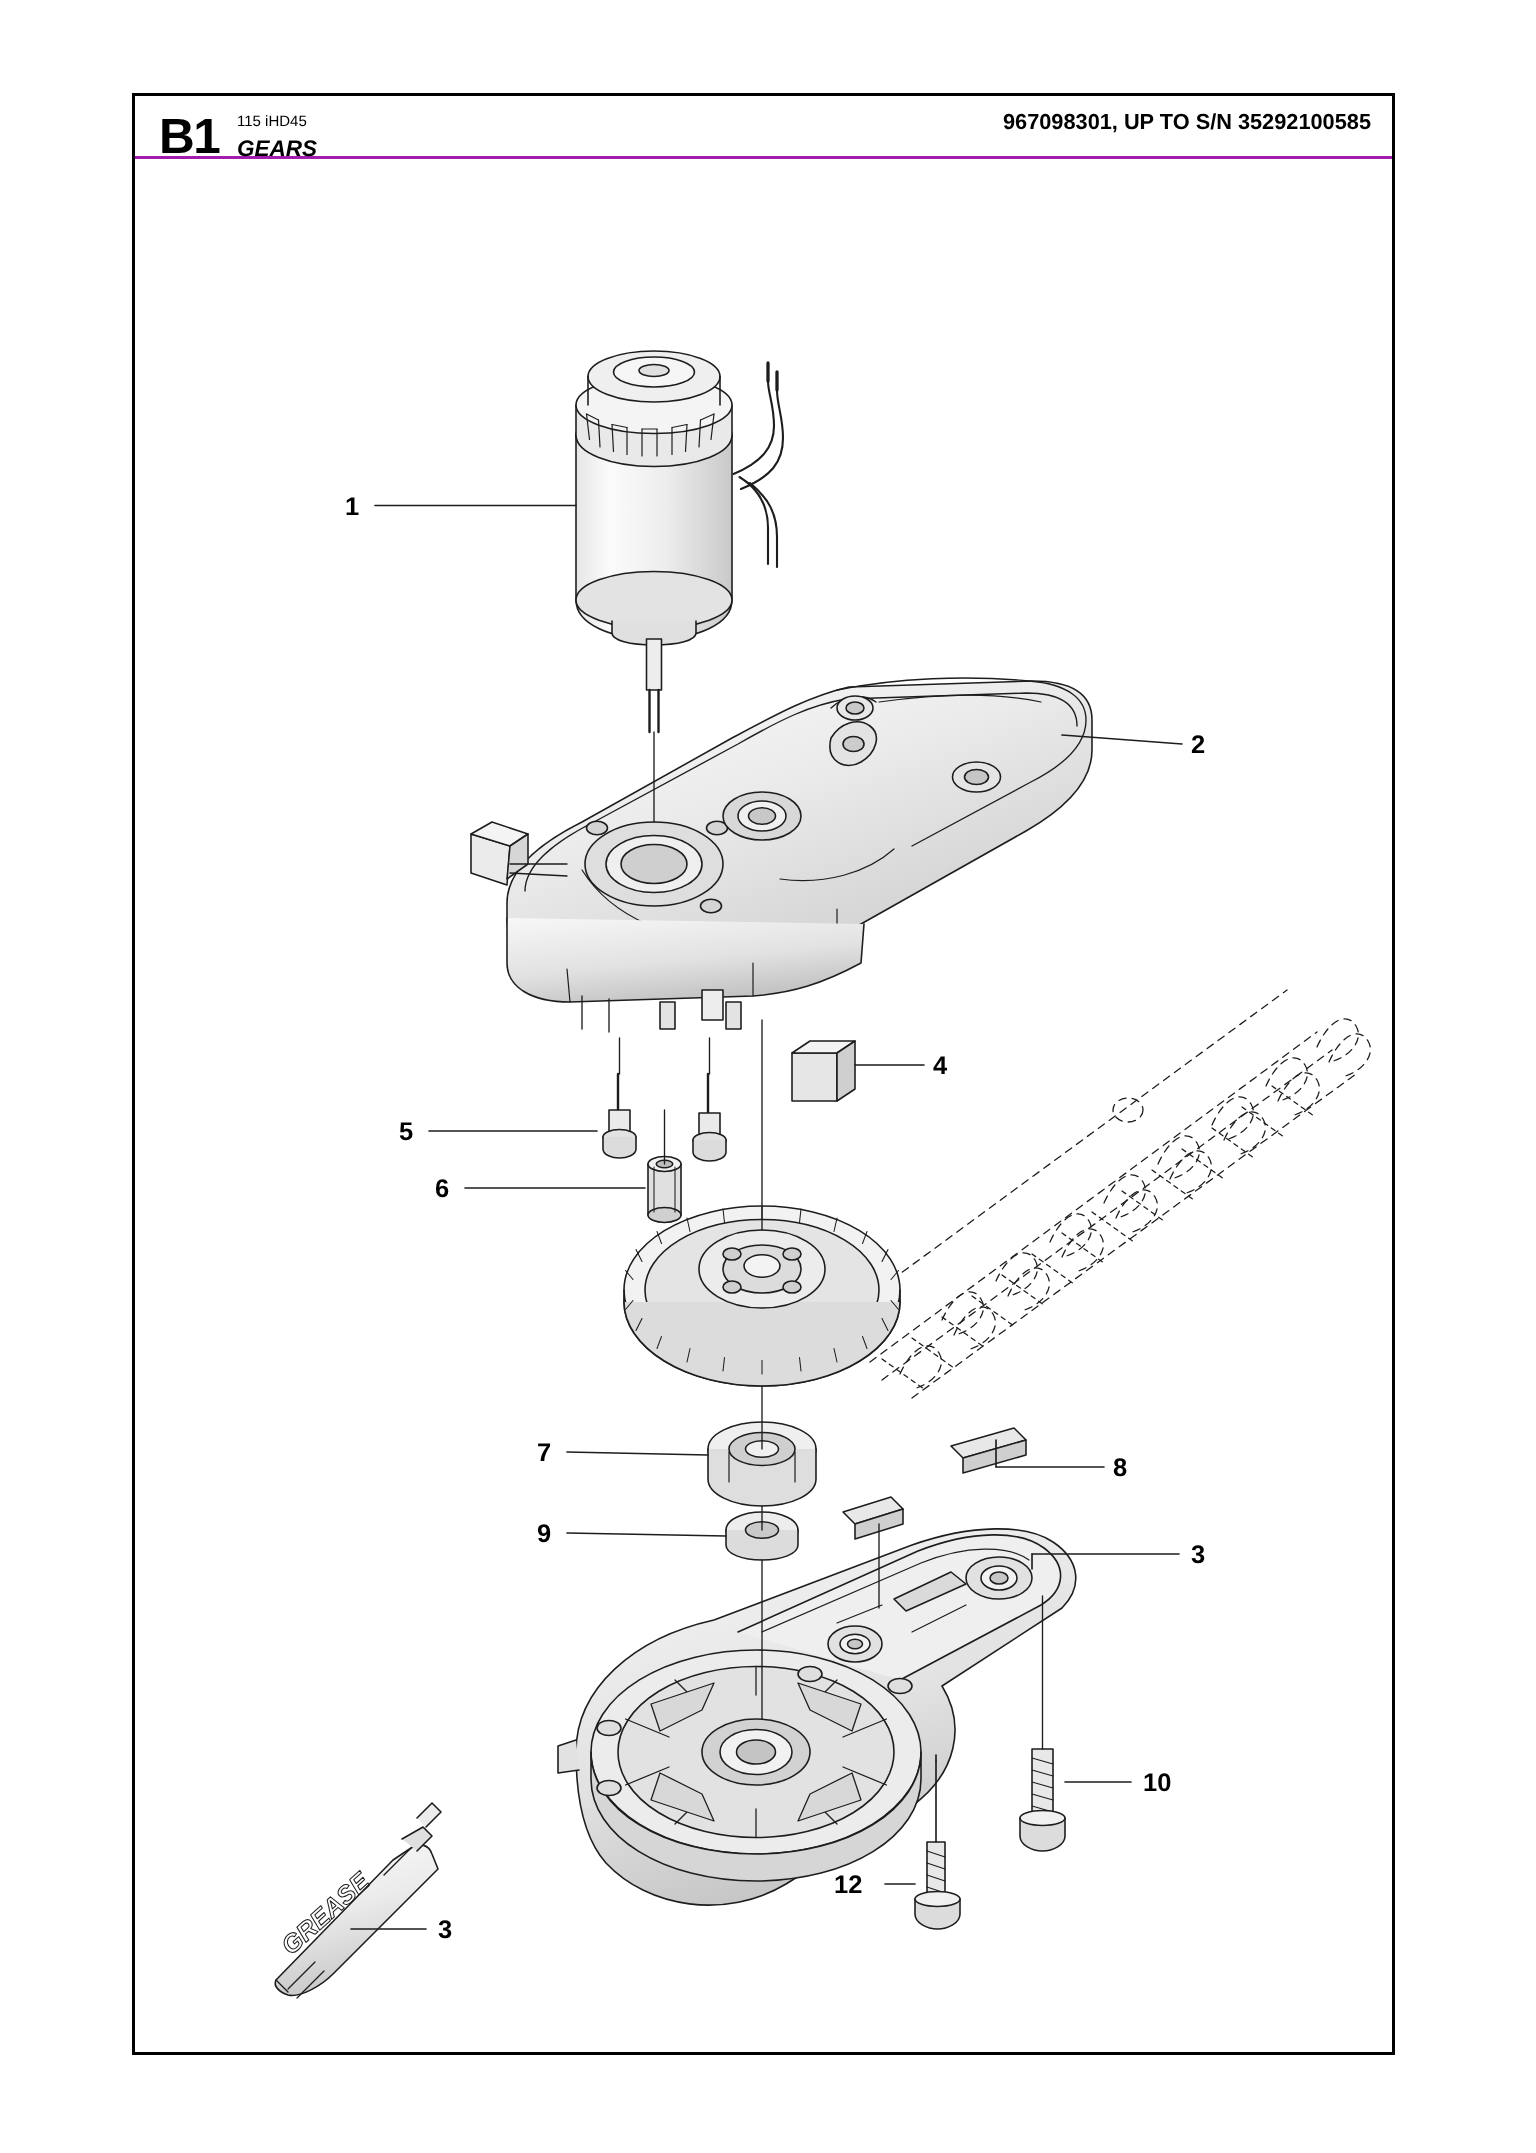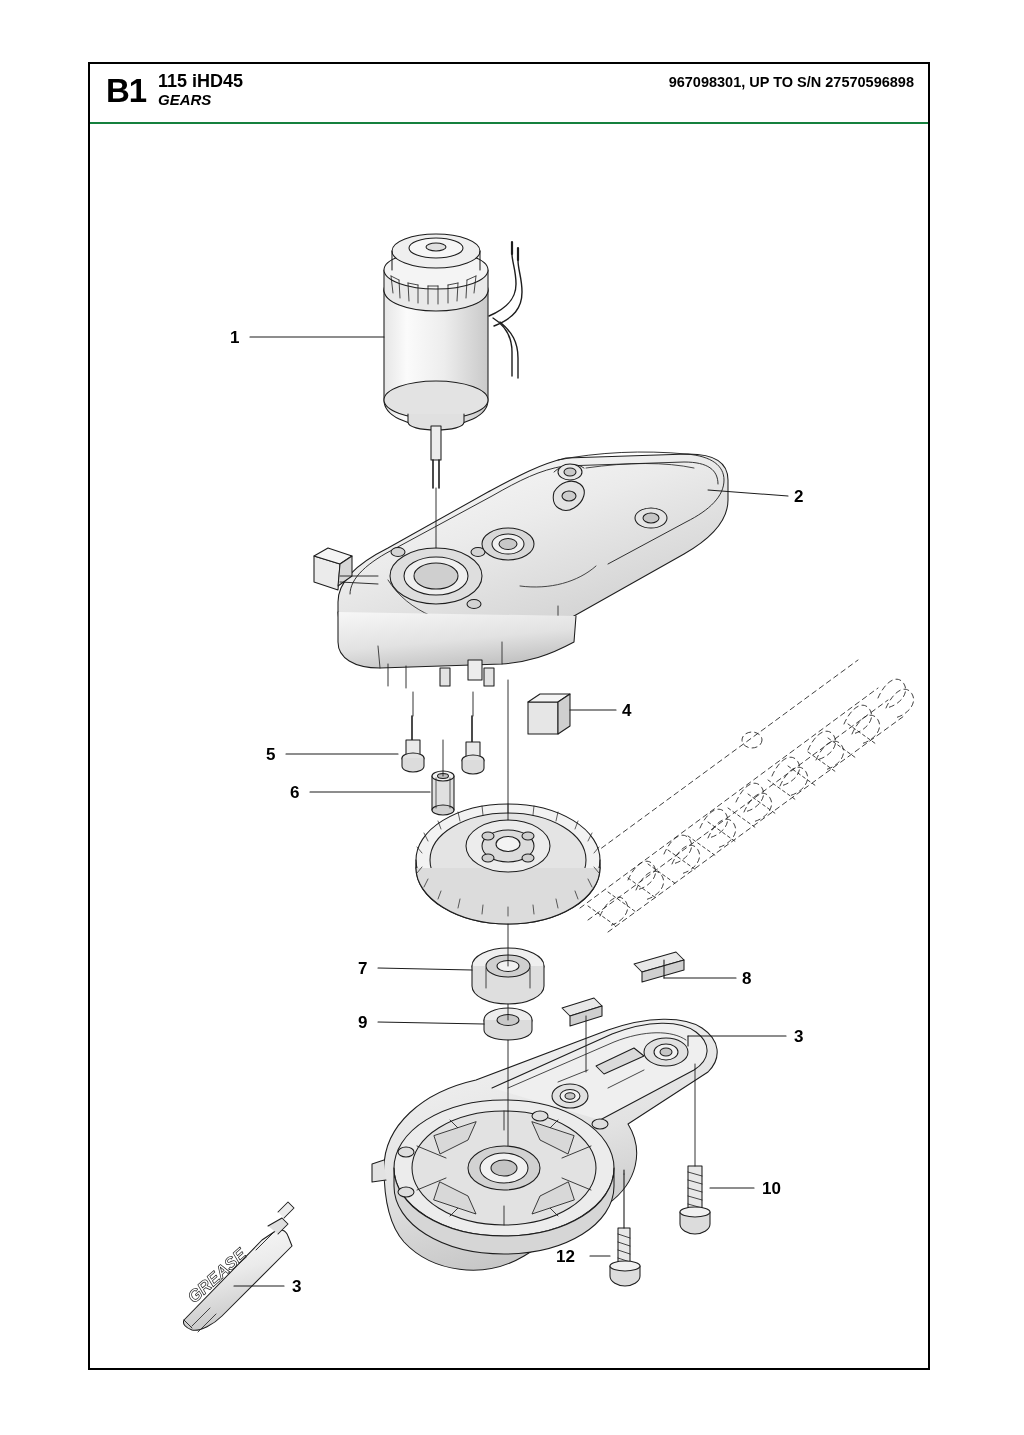--- a/index.html
+++ b/index.html
@@ -30,39 +30,39 @@
     height: 1308px;
     border: 2px solid #000;
     box-sizing: border-box;
   }
   
   .header {
     position: absolute;
     left: 90px;
     top: 64px;
     width: 838px;
-    height: 60px;
+    height: 42px;
     box-sizing: border-box;
-    border-bottom: 2px solid #15803d;
+    border-bottom: 2px solid #a21caf;
   }
   .hdr-code {
     position: absolute;
     left: 16px;
     top: 8px;
     font-size: 33px;
     font-weight: bold;
     letter-spacing: -1px;
     line-height: 38px;
   }
   .hdr-model {
     position: absolute;
     left: 68px;
     top: 9px;
-    font-size: 18px;
-    font-weight: bold;
+    font-size: 10px;
+    font-weight: normal;
     line-height: 17px;
   }
   .hdr-section {
     position: absolute;
     left: 68px;
     top: 27px;
     font-size: 15px;
     font-weight: bold;
     font-style: italic;
     line-height: 17px;
@@ -106,21 +106,21 @@
 
 <div class="page">
 
   <div class="frame"></div>
 
   <div class="header">
     <div class="hdr-code">B1</div>
     <div class="hdr-model"><span>115 iHD45</span></div>
     <div class="hdr-section">GEARS</div>
     <div class="hdr-right">
-      <div>967098301, UP TO S/N 27570596898</div>
+      <div>967098301, UP TO S/N 35292100585</div>
     </div>
   </div>
 
   <div class="art">
     <svg class="artwork" viewBox="0 0 842 1250" xmlns="http://www.w3.org/2000/svg">
       <defs>
         <linearGradient id="gMotorBody" x1="0" y1="0" x2="1" y2="0">
           <stop offset="0%" stop-color="#e6e6e6"></stop>
           <stop offset="22%" stop-color="#fbfbfb"></stop>
           <stop offset="58%" stop-color="#ededed"></stop>

